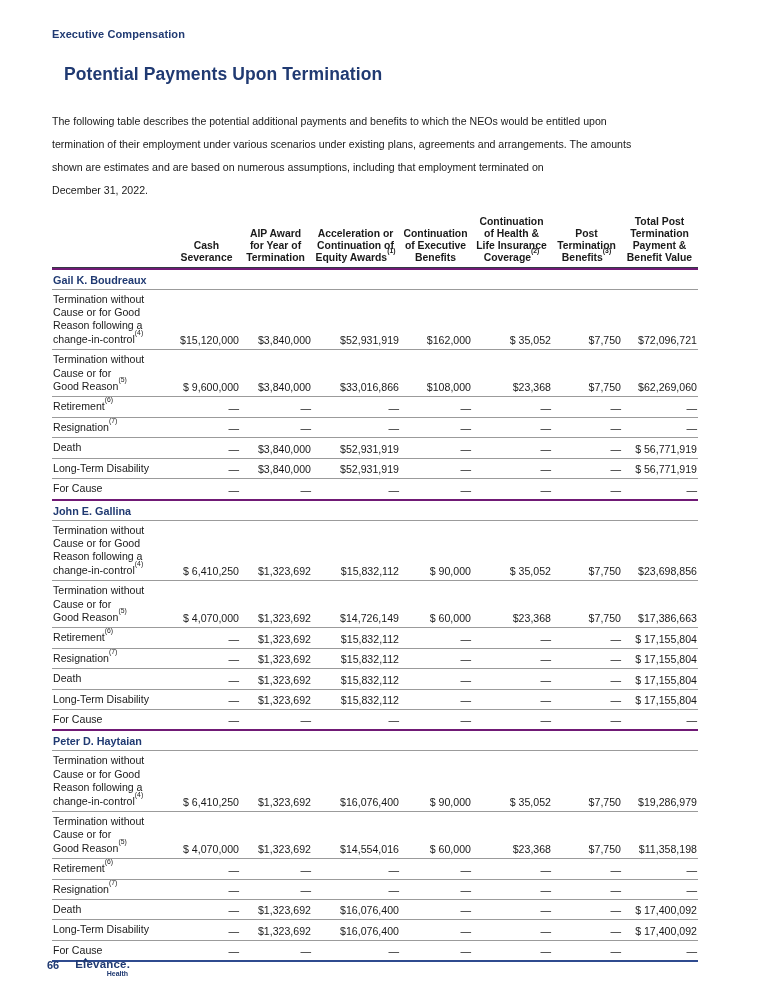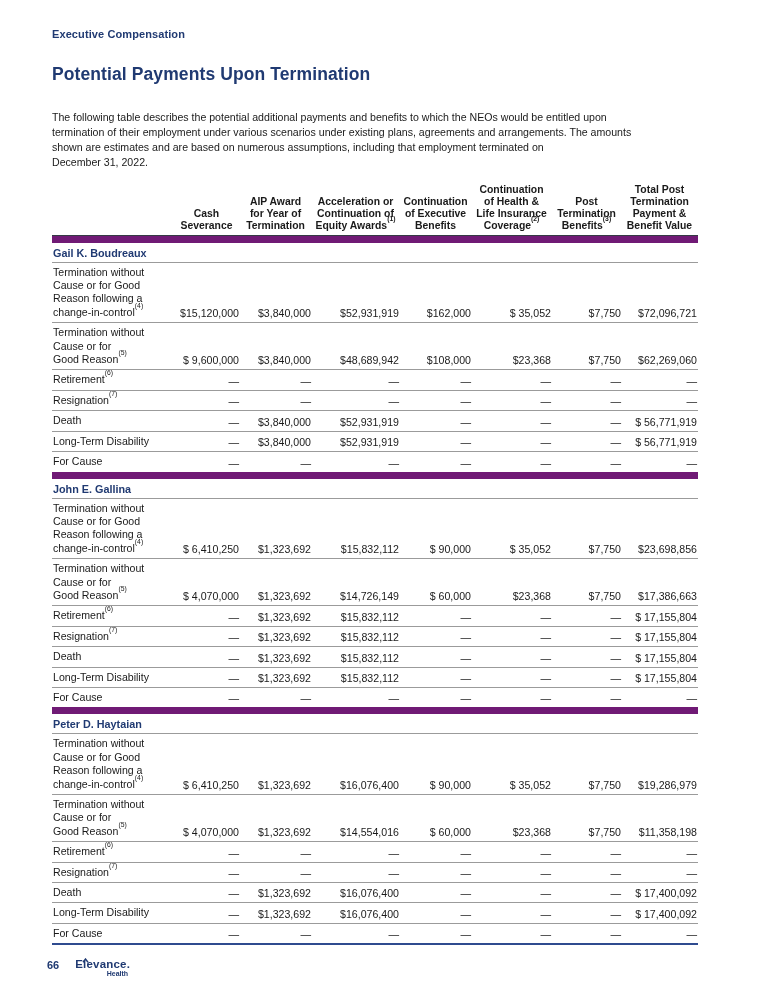--- a/index.html
+++ b/index.html
@@ -17,26 +17,26 @@
   .eyebrow {
     color: #203a72;
     font-size: 11px;
     font-weight: bold;
     letter-spacing: 0.1px;
   }
   h1.title {
     color: #203a72;
     font-size: 17.5px;
     font-weight: bold;
-    margin: 24px 0 0 0;
+    margin: 24px 0 0 12px;
     letter-spacing: 0.1px;
   }
   p.intro {
     font-size: 10.6px;
-    line-height: 15px;
+    line-height: 23px;
     margin: 25px 0 0 0;
     max-width: 690px;
     white-space: pre-line;
     color: #1a1a1a;
   }
 
   table.payments {
     margin-top: 14px;
     width: 646px;
     table-layout: fixed;
@@ -62,21 +62,21 @@
     padding: 0 1px 3px 0;
     border-bottom: 1px solid #343a44;
     color: #1a1a1a;
   }
   thead th.corner { text-align: left; }
 
   tr.section-row td {
     color: #203a72;
     font-weight: bold;
     font-size: 10.8px;
-    border-top: 7px solid #701a75;
+    border-top: 2px solid #701a75;
     border-bottom: 1px solid #9b9b9b;
     padding: 4px 0 3px 1px;
     text-align: left;
   }
   tr.data-row td {
     border-bottom: 1px solid #9b9b9b;
     font-size: 10.6px;
     vertical-align: bottom;
     padding: 3px 1px 3px 0;
   }
@@ -183,21 +183,21 @@
           <td class="num">$52,931,919</td>
           <td class="num">$162,000</td>
           <td class="num">$ 35,052</td>
           <td class="num">$7,750</td>
           <td class="num">$72,096,721</td>
         </tr>
         <tr class="data-row">
           <td class="rowlabel">Termination without<br>Cause or for<br>Good Reason<sup>(5)</sup></td>
           <td class="num">$ 9,600,000</td>
           <td class="num">$3,840,000</td>
-          <td class="num">$48,689,942</td>
+          <td class="num">$33,016,866</td>
           <td class="num">$108,000</td>
           <td class="num">$23,368</td>
           <td class="num">$7,750</td>
           <td class="num">$62,269,060</td>
         </tr>
         <tr class="data-row">
           <td class="rowlabel">Retirement<sup>(6)</sup></td>
           <td class="num">—</td>
           <td class="num">—</td>
           <td class="num">—</td>

